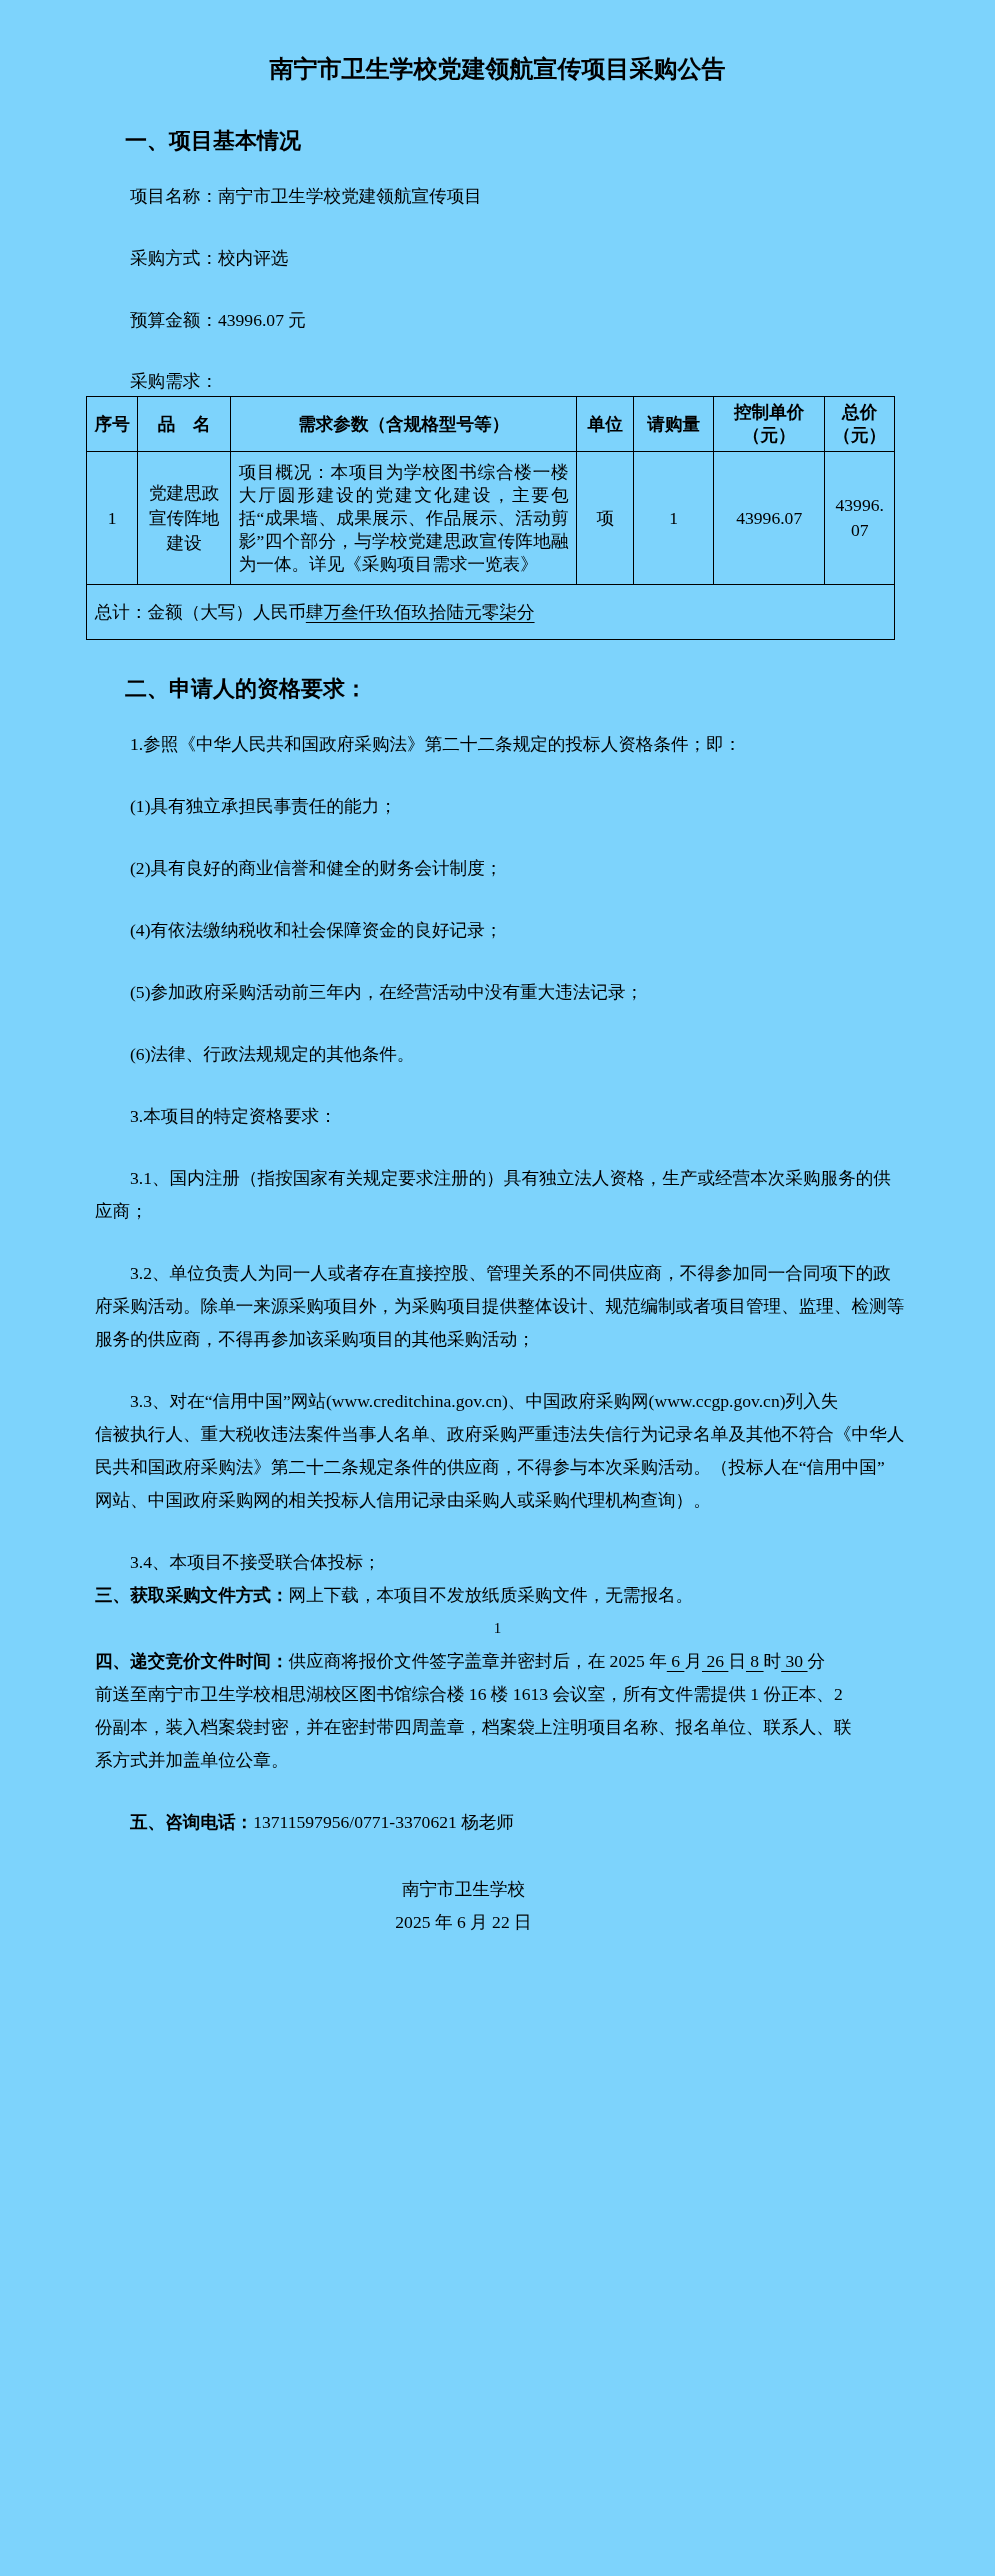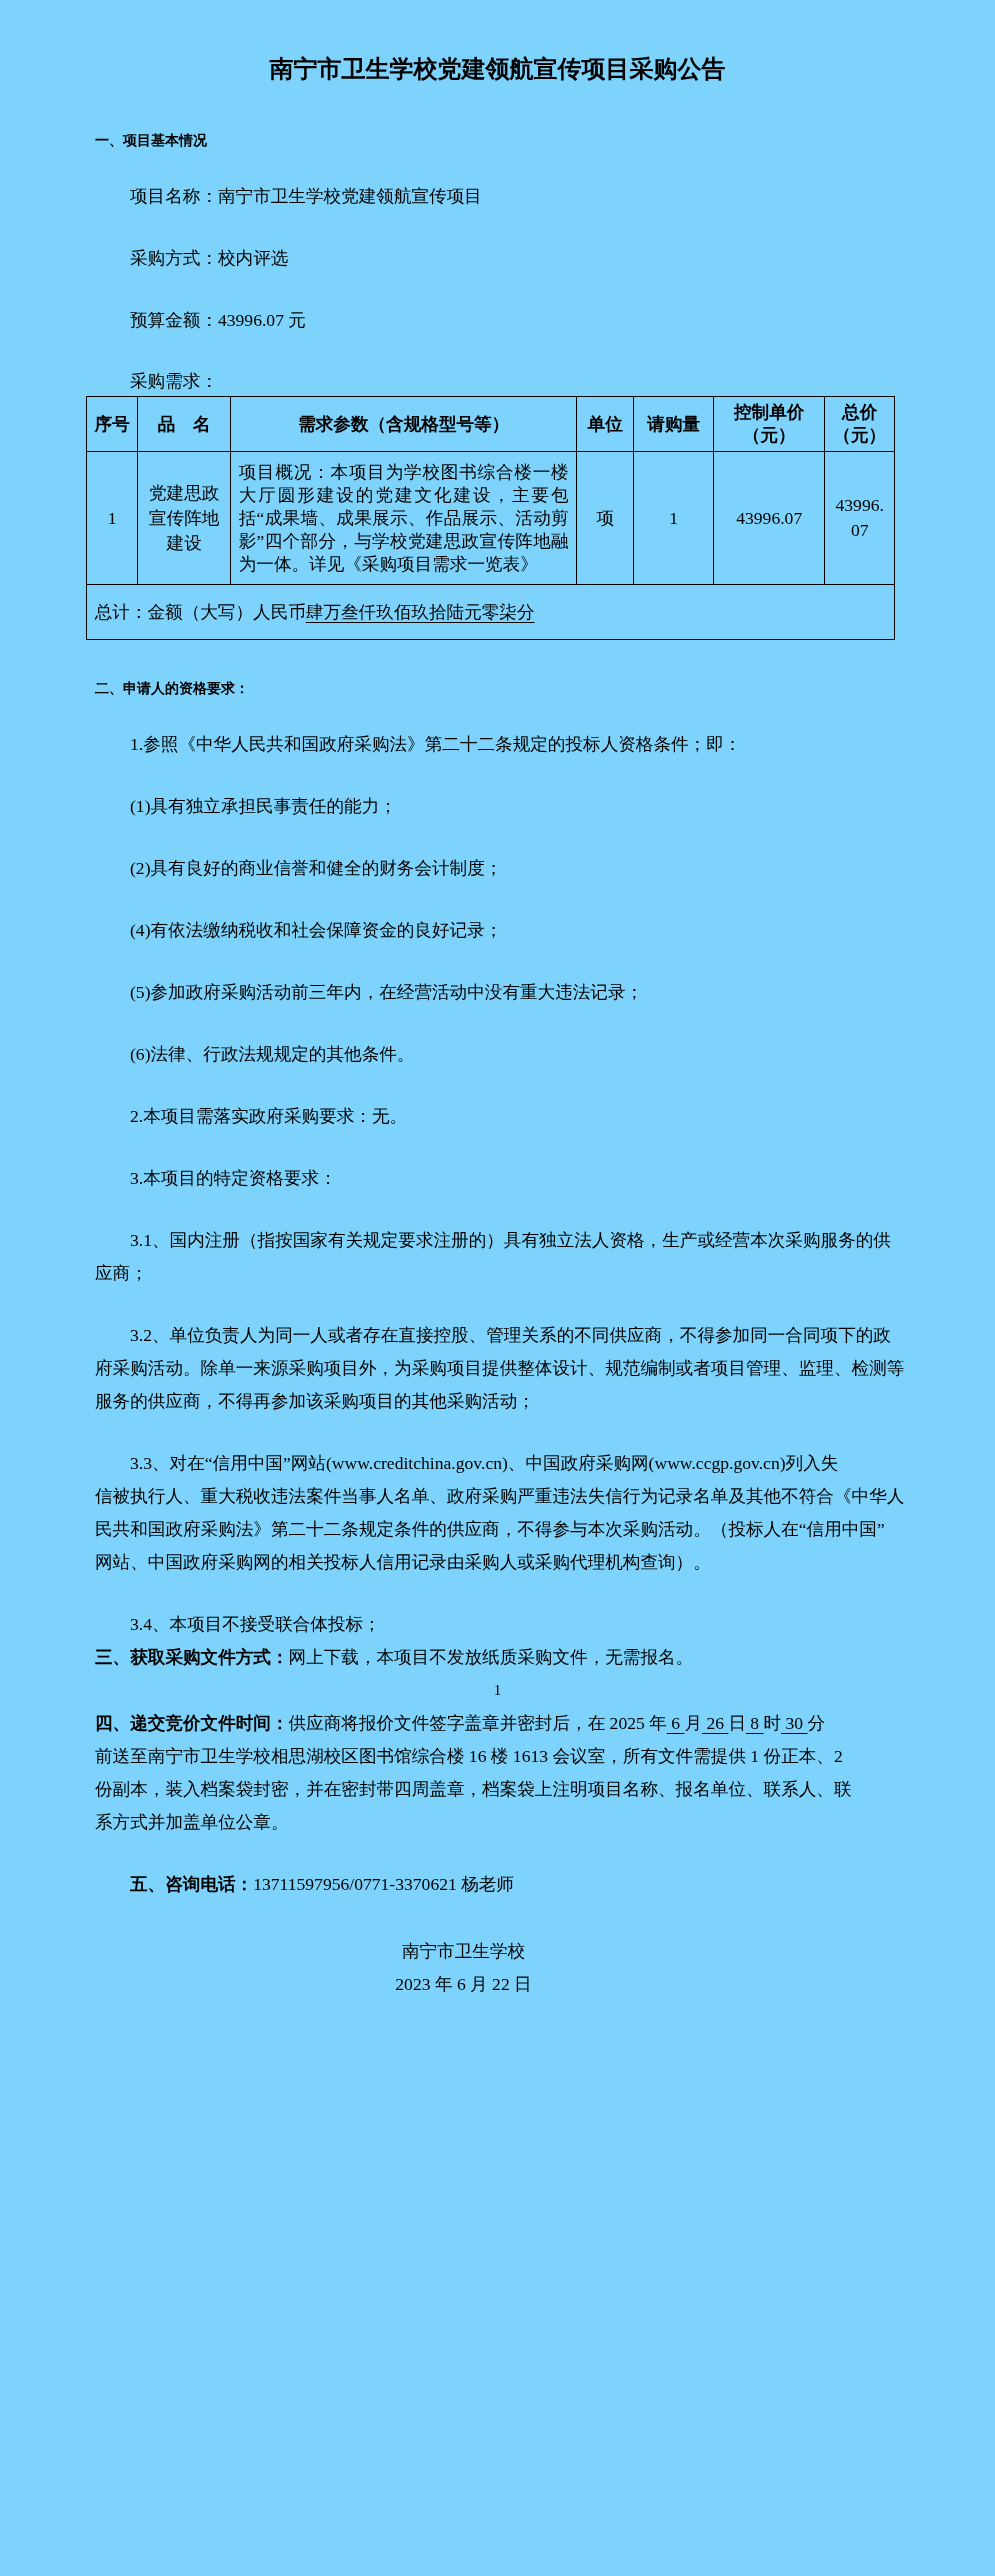--- a/index.html
+++ b/index.html
@@ -16,22 +16,23 @@
   .content{margin:0 96px 0 95px;}
   .title{
     margin-top:55px;
     height:28px;line-height:28px;
     text-align:center;
     font-size:24px;font-weight:bold;
     white-space:nowrap;
   }
   .heading{
     height:21px;line-height:21px;
-    font-size:14px;font-weight:bold;
+    font-size:22px;font-weight:bold;
     white-space:nowrap;
+    margin-left:30px;
   }
   .h1-sec{margin-top:47px;}
   .h2-sec{margin-top:38px;}
   .line{height:33px;line-height:33px;white-space:nowrap;}
   .first-after-h1{margin-top:7.5px;}
   .first-after-h2{margin-top:6.3px;}
   .short{height:30px;line-height:30px;}
   .indent{padding-left:35px;margin-top:29px;}
   .b{font-weight:bold;}
   .u{text-decoration:underline;text-underline-offset:4.4px;}
@@ -130,21 +131,20 @@
     </tbody>
       </table>
 
     <div class="heading h2-sec">二、申请人的资格要求：</div>
     <div class="line indent first-after-h2">1.参照《中华人民共和国政府采购法》第二十二条规定的投标人资格条件；即：</div>
     <div class="line indent">(1)具有独立承担民事责任的能力；</div>
     <div class="line indent">(2)具有良好的商业信誉和健全的财务会计制度；</div>
     <div class="line indent">(4)有依法缴纳税收和社会保障资金的良好记录；</div>
     <div class="line indent">(5)参加政府采购活动前三年内，在经营活动中没有重大违法记录；</div>
     <div class="line indent">(6)法律、行政法规规定的其他条件。</div>
-    <div class="line indent">2.本项目需落实政府采购要求：无。</div>
     <div class="line indent">3.本项目的特定资格要求：</div>
     <div class="line indent">3.1、国内注册（指按国家有关规定要求注册的）具有独立法人资格，生产或经营本次采购服务的供</div>
     <div class="line">应商；</div>
     <div class="line indent">3.2、单位负责人为同一人或者存在直接控股、管理关系的不同供应商，不得参加同一合同项下的政</div>
     <div class="line">府采购活动。除单一来源采购项目外，为采购项目提供整体设计、规范编制或者项目管理、监理、检测等</div>
     <div class="line">服务的供应商，不得再参加该采购项目的其他采购活动；</div>
     <div class="line indent">3.3、对在“信用中国”网站(www.creditchina.gov.cn)、中国政府采购网(www.ccgp.gov.cn)列入失</div>
     <div class="line">信被执行人、重大税收违法案件当事人名单、政府采购严重违法失信行为记录名单及其他不符合《中华人</div>
     <div class="line">民共和国政府采购法》第二十二条规定条件的供应商，不得参与本次采购活动。（投标人在“信用中国”</div>
     <div class="line">网站、中国政府采购网的相关投标人信用记录由采购人或采购代理机构查询）。</div>
@@ -155,19 +155,19 @@
     <div class="pagenum">1</div>
 
     <div class="line"><span class="b">四、递交竞价文件时间：</span><span>供应商将报价文件签字盖章并密封后，在 2025 年</span><span class="u"> 6 </span><span>月</span><span class="u"> 26 </span><span>日</span><span class="u"> 8 </span><span>时</span><span class="u"> 30 </span><span>分</span></div>
     <div class="line">前送至南宁市卫生学校相思湖校区图书馆综合楼 16 楼 1613 会议室，所有文件需提供 1 份正本、2</div>
     <div class="line">份副本，装入档案袋封密，并在密封带四周盖章，档案袋上注明项目名称、报名单位、联系人、联</div>
     <div class="line">系方式并加盖单位公章。</div>
 
     <div class="line indent"><span class="b">五、咨询电话：</span><span>13711597956/0771-3370621  杨老师</span></div>
 
     <div class="sig sig-org">南宁市卫生学校</div>
-    <div class="sig">2023 年 6 月 22 日</div>
+    <div class="sig">2025 年 6 月 22 日</div>
 
     <div class="pagenum pagenum2">2</div>
 
   </div>
 </div>
 
 
 </body></html>

